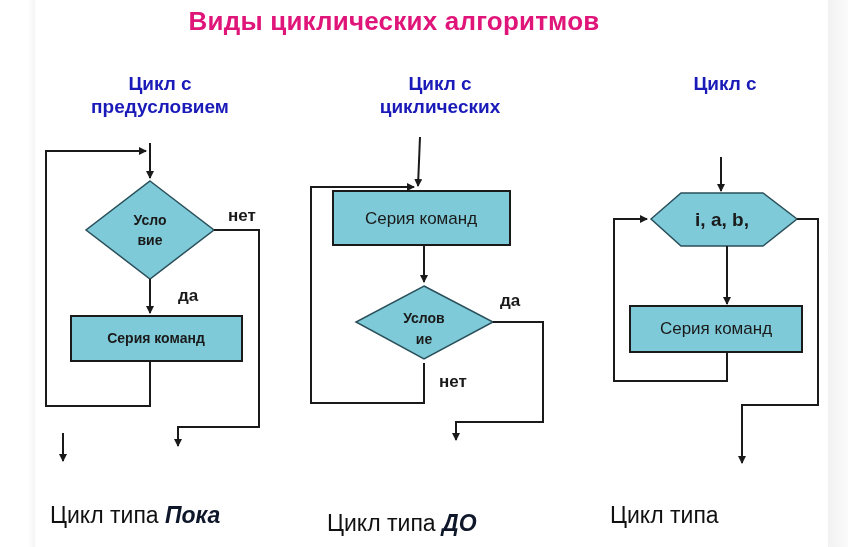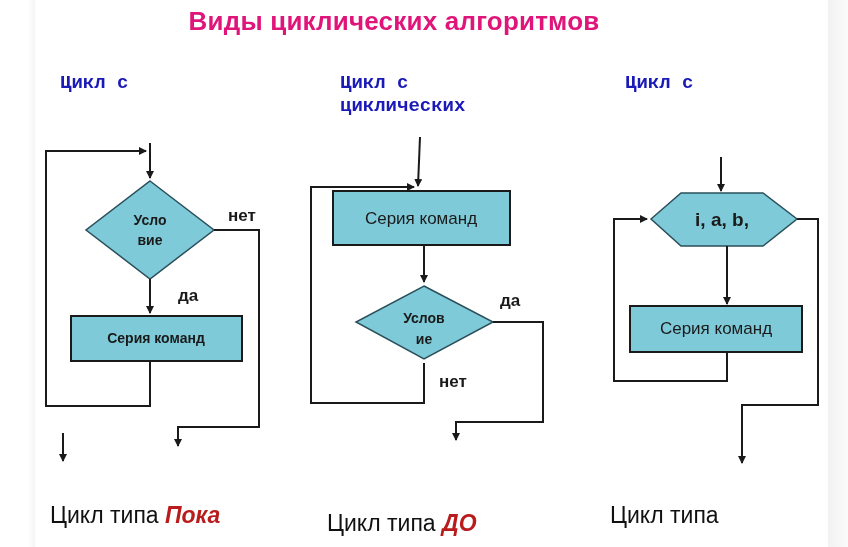--- a/index.html
+++ b/index.html
@@ -16,41 +16,42 @@
   .gutter-right {
     position: absolute; right: 0; top: 0; width: 20px; height: 547px;
     background: linear-gradient(to right, #f2f2f2 0%, #fafafa 100%);
   }
   .title {
     position: absolute; left: 0; top: 6px; width: 788px;
     text-align: center; font-weight: bold; font-size: 26px;
     color: #e0157a; letter-spacing: 0.2px;
   }
   .col-head {
-    position: absolute; text-align: left; font-weight: bold;
-    font-size: 19px; line-height: 23px; color: #1a1ab8; font-family: Liberation Mono, monospace;
+    position: absolute; text-align: center; font-weight: bold;
+    font-size: 19px; line-height: 23px; color: #1a1ab8;
   }
   svg.flow { position: absolute; left: 0; top: 0; }
   .caption {
     position: absolute; font-size: 23px; color: #111;
   }
   .caption .em {
-    color: #b91c1c; font-weight: bold; font-style: italic;
+    color: #0f172a; font-weight: bold; font-style: italic;
   }
 </style>
 </head>
 <body>
 
 <div class="gutter-left"></div>
 <div class="gutter-right"></div>
 
 <div class="title">Виды циклических алгоритмов</div>
 
 <div class="col-head" style="left:60px; top:72px; width:200px;">
   <div>Цикл с</div>
+  <div>предусловием</div>
 </div>
 <div class="col-head" style="left:340px; top:72px; width:200px;">
   <div>Цикл с</div>
   <div>циклических</div>
 </div>
 <div class="col-head" style="left:625px; top:72px; width:200px;">
   <div>Цикл с</div>
 </div>
 
 <svg class="flow" width="848" height="547" viewBox="0 0 848 547">

